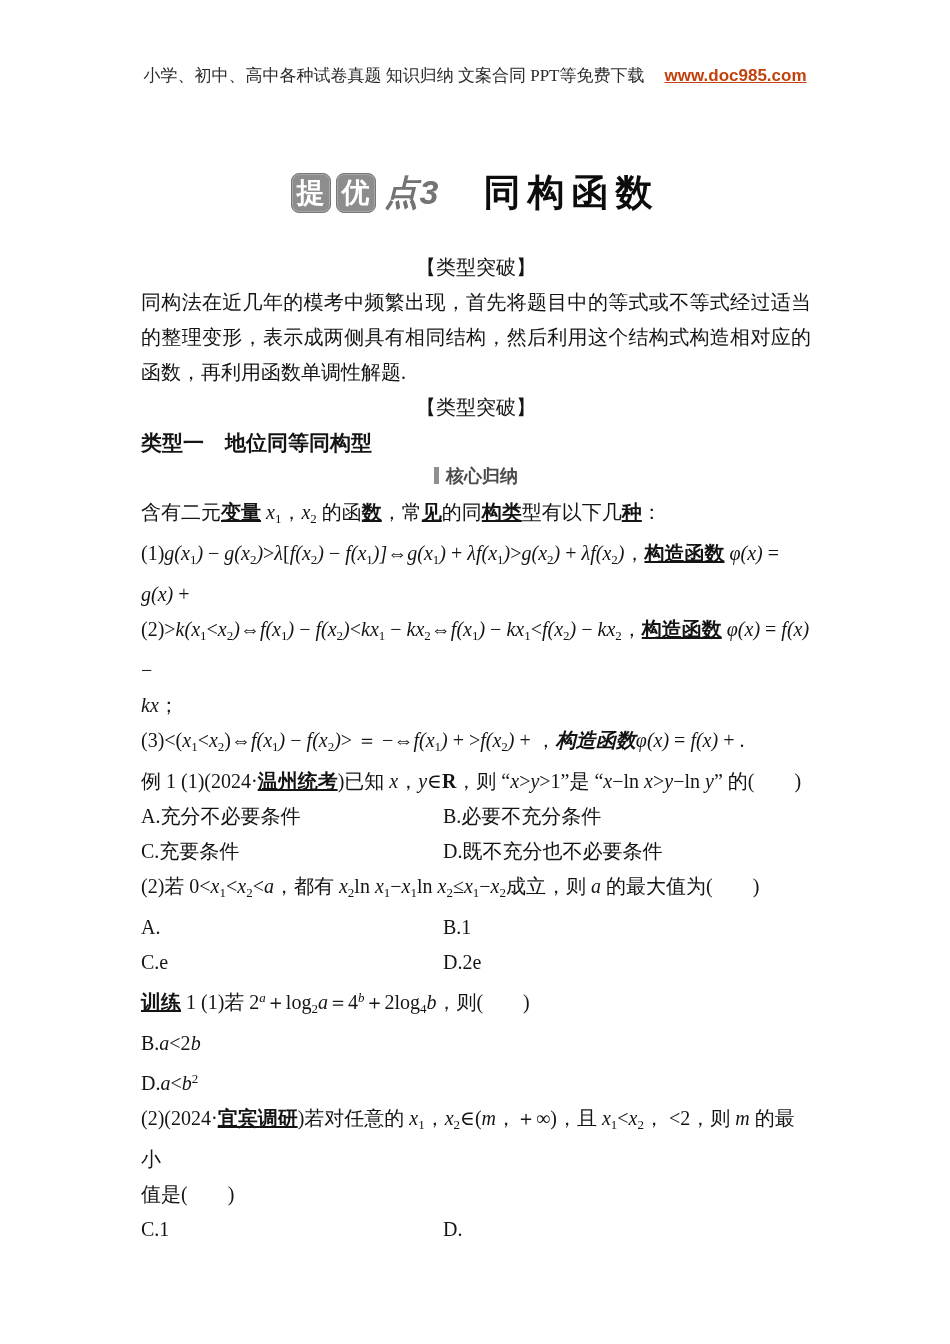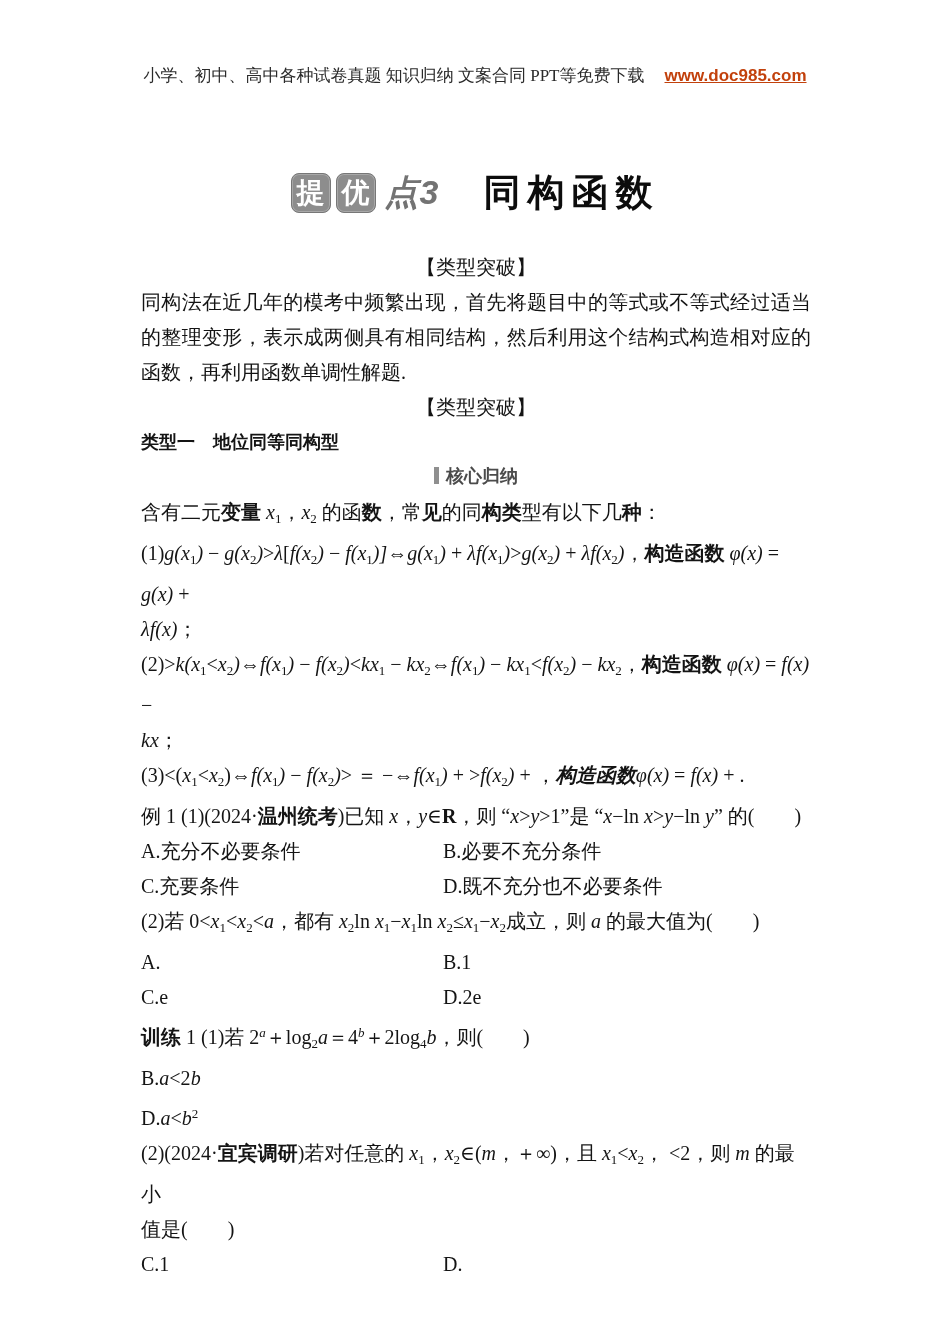--- a/index.html
+++ b/index.html
@@ -41,22 +41,22 @@
     margin-left:44px;letter-spacing:7px;
   }
   
   .content{
     position:absolute;top:250px;left:141px;width:670px;
     font-size:20px;line-height:35px;
   }
   .line{min-height:35px;}
   .center{text-align:center;}
   .just{text-align:justify;}
-  .hei,.s-b{font-family:"Liberation Sans","DejaVu Sans",sans-serif;font-weight:bold;}
-  .type1{font-family:"Liberation Sans","DejaVu Sans",sans-serif;font-weight:bold;font-size:18px;}
+  .hei,.s-b{font-family:"Liberation Sans","DejaVu Sans",sans-serif;font-weight:bold;text-decoration:underline;}
+  .type1{font-family:"Liberation Sans","DejaVu Sans",sans-serif;font-weight:bold;font-size:21px;}
   .core{
     font-family:"Liberation Sans","DejaVu Sans",sans-serif;
     font-weight:bold;font-size:18px;color:#4b4b4b;line-height:33px;text-align:center;
   }
   .core .bar{
     display:inline-block;width:5px;height:17px;background:#8f8f8f;
     margin-right:7px;vertical-align:-2px;
   }
   
   .s-i{font-style:italic;}
@@ -93,21 +93,20 @@
   <div class="line center">【类型突破】</div>
 
   <div class="line type1">类型一　地位同等同构型</div>
 
   <div class="line core">
     <span class="bar"></span><span>核心归纳</span>
   </div>
 
   <div class="line"><span>含有二元</span><span class="s-b">变量</span><span> </span><span class="s-i">x</span><span class="s-sub">1</span><span>，</span><span class="s-i">x</span><span class="s-sub">2</span><span> 的函</span><span class="s-b">数</span><span>，常</span><span class="s-b">见</span><span>的同</span><span class="s-b">构类</span><span>型有以下几</span><span class="s-b">种</span><span>：</span></div>
   <div class="line"><span>(1)</span><span class="s-i">g</span><span class="s-i">(x</span><span class="s-sub">1</span><span class="s-i">)</span><span> − </span><span class="s-i">g</span><span class="s-i">(x</span><span class="s-sub">2</span><span class="s-i">)</span><span>&gt;</span><span class="s-i">λ</span><span>[</span><span class="s-i">f</span><span class="s-i">(x</span><span class="s-sub">2</span><span class="s-i">)</span><span> − </span><span class="s-i">f</span><span class="s-i">(x</span><span class="s-sub">1</span><span class="s-i">)]</span><span>⇔</span><span class="s-i">g</span><span class="s-i">(x</span><span class="s-sub">1</span><span class="s-i">)</span><span> + </span><span class="s-i">λf</span><span class="s-i">(x</span><span class="s-sub">1</span><span class="s-i">)</span><span>&gt;</span><span class="s-i">g</span><span class="s-i">(x</span><span class="s-sub">2</span><span class="s-i">)</span><span> + </span><span class="s-i">λf</span><span class="s-i">(x</span><span class="s-sub">2</span><span class="s-i">)</span><span>，</span><span class="s-b">构造函数</span><span> </span><span class="s-i">φ</span><span class="s-i">(x)</span><span> = </span><span class="s-i">g</span><span class="s-i">(x)</span><span> + </span></div>
-  <div class="line"><span class="s-i">λf</span><span class="s-i">(x)</span><span>；</span></div>
   <div class="line"><span>(2)&gt;</span><span class="s-i">k</span><span class="s-i">(x</span><span class="s-sub">1</span><span>&lt;</span><span class="s-i">x</span><span class="s-sub">2</span><span class="s-i">)</span><span>⇔</span><span class="s-i">f</span><span class="s-i">(x</span><span class="s-sub">1</span><span class="s-i">)</span><span> − </span><span class="s-i">f</span><span class="s-i">(x</span><span class="s-sub">2</span><span class="s-i">)</span><span>&lt;</span><span class="s-i">kx</span><span class="s-sub">1</span><span> − </span><span class="s-i">kx</span><span class="s-sub">2</span><span>⇔</span><span class="s-i">f</span><span class="s-i">(x</span><span class="s-sub">1</span><span class="s-i">)</span><span> − </span><span class="s-i">kx</span><span class="s-sub">1</span><span>&lt;</span><span class="s-i">f</span><span class="s-i">(x</span><span class="s-sub">2</span><span class="s-i">)</span><span> − </span><span class="s-i">kx</span><span class="s-sub">2</span><span>，</span><span class="s-b">构造函数</span><span> </span><span class="s-i">φ</span><span class="s-i">(x)</span><span> = </span><span class="s-i">f</span><span class="s-i">(x)</span><span> − </span></div>
   <div class="line"><span class="s-i">kx</span><span>；</span></div>
   <div class="line"><span>(3)&lt;(</span><span class="s-i">x</span><span class="s-sub">1</span><span>&lt;</span><span class="s-i">x</span><span class="s-sub">2</span><span>)⇔</span><span class="s-i">f</span><span class="s-i">(x</span><span class="s-sub">1</span><span class="s-i">)</span><span> − </span><span class="s-i">f</span><span class="s-i">(x</span><span class="s-sub">2</span><span class="s-i">)</span><span>&gt; ＝ −⇔</span><span class="s-i">f</span><span class="s-i">(x</span><span class="s-sub">1</span><span class="s-i">)</span><span> + &gt;</span><span class="s-i">f</span><span class="s-i">(x</span><span class="s-sub">2</span><span class="s-i">)</span><span> + ，</span><span class="s-bi">构造函数</span><span class="s-i">φ</span><span class="s-i">(x)</span><span> = </span><span class="s-i">f</span><span class="s-i">(x)</span><span> + .</span></div>
 
   <div class="line"><span>例 1 (1)(2024·</span><span class="s-b">温州统考</span><span>)已知 </span><span class="s-i">x</span><span>，</span><span class="s-i">y</span><span>∈</span><span class="s-br">R</span><span>，则 “</span><span class="s-i">x</span><span>&gt;</span><span class="s-i">y</span><span>&gt;1”是 “</span><span class="s-i">x</span><span>−ln </span><span class="s-i">x</span><span>&gt;</span><span class="s-i">y</span><span>−ln </span><span class="s-i">y</span><span>” 的(　　)</span></div>
   <div class="opts">
     <div class="col-a line"><span>A.充分不必要条件</span></div>
     <div class="col-b line"><span>B.必要不充分条件</span></div>
   </div>
   <div class="opts">

